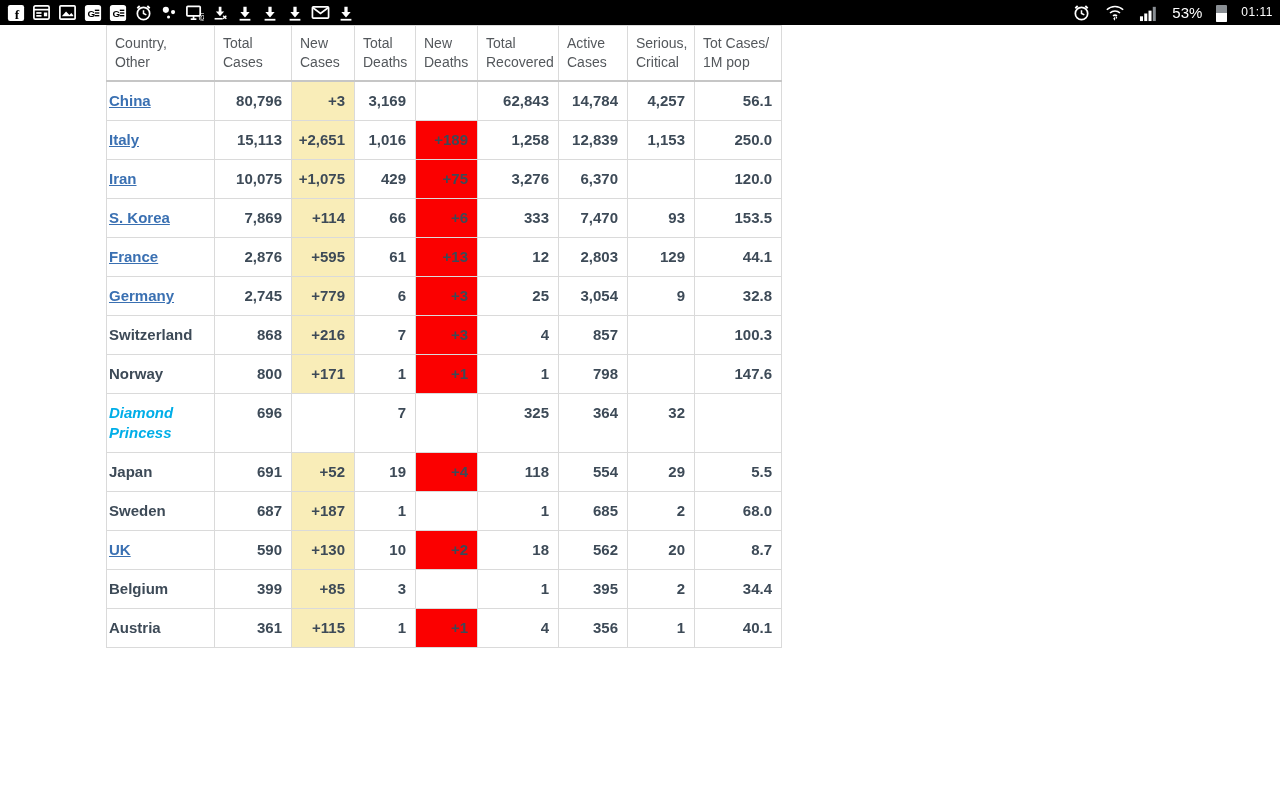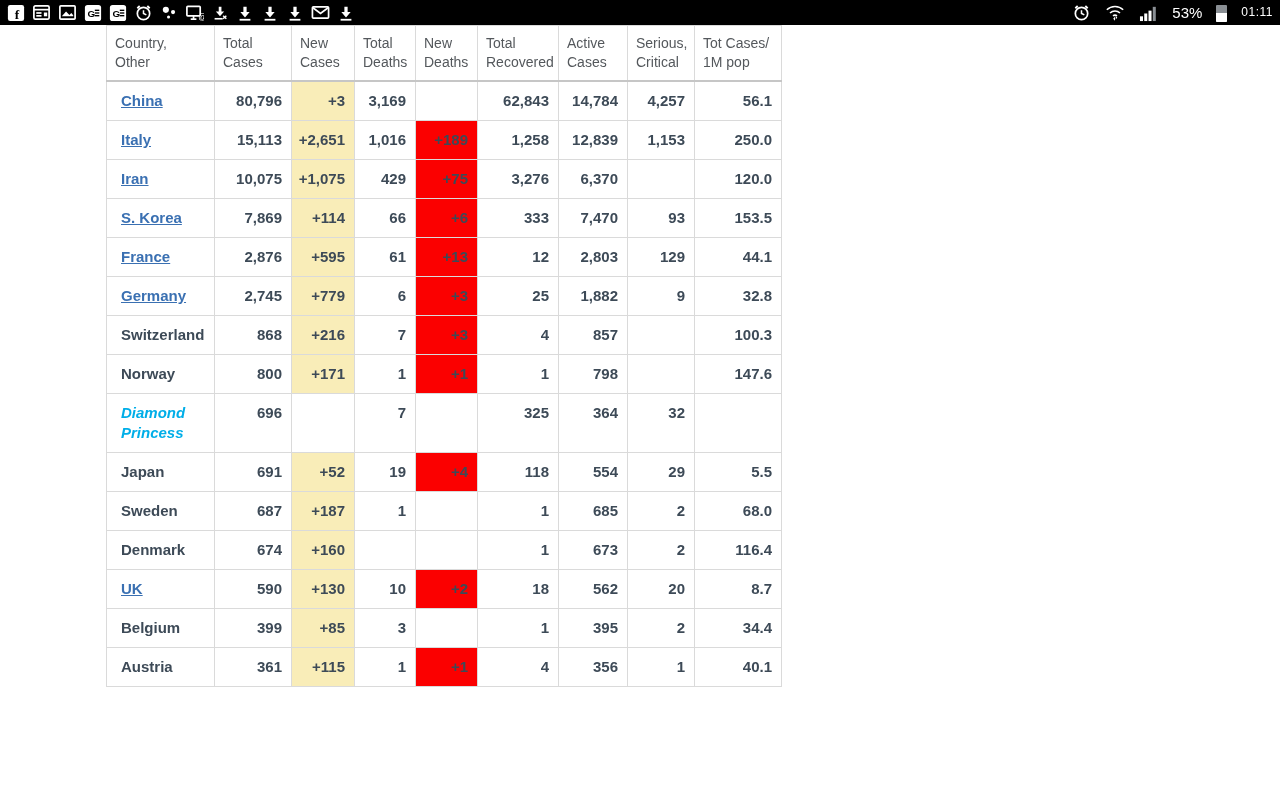--- a/index.html
+++ b/index.html
@@ -79,21 +79,21 @@
     color: var(--text);
     vertical-align: top;
     line-height: 20px;
     padding: 9px 9px 9px 4px;
     height: 39px;
     text-align: right;
     white-space: nowrap;
   }
   table.covid td.country {
     text-align: left;
-    padding: 9px 4px 9px 14px;
+    padding: 9px 4px 9px 2px;
     white-space: normal;
   }
   td.country a { color: var(--link); text-decoration: underline; font-weight: bold; cursor: pointer; }
   td.country .plain { color: var(--text); font-weight: bold; }
   td.country .ship { color: var(--ship); font-weight: bold; font-style: italic; }
   td.yellow { background: var(--new-cases-bg); }
   td.red { background: var(--new-deaths-bg); color: #ffffff; }
 </style>
 </head>
 <body>
@@ -330,21 +330,21 @@
           <td>129</td>
           <td>44.1</td>
         </tr>
         <tr>
           <td class="country"><a>Germany</a></td>
           <td>2,745</td>
           <td class="yellow">+779</td>
           <td>6</td>
           <td class="red">+3</td>
           <td>25</td>
-          <td>1,882</td>
+          <td>3,054</td>
           <td>9</td>
           <td>32.8</td>
         </tr>
         <tr>
           <td class="country"><span class="plain">Switzerland</span></td>
           <td>868</td>
           <td class="yellow">+216</td>
           <td>7</td>
           <td class="red">+3</td>
           <td>4</td>
@@ -390,31 +390,20 @@
           <td>687</td>
           <td class="yellow">+187</td>
           <td>1</td>
           <td></td>
           <td>1</td>
           <td>685</td>
           <td>2</td>
           <td>68.0</td>
         </tr>
         <tr>
-          <td class="country"><span class="plain">Denmark</span></td>
-          <td>674</td>
-          <td class="yellow">+160</td>
-          <td></td>
-          <td></td>
-          <td>1</td>
-          <td>673</td>
-          <td>2</td>
-          <td>116.4</td>
-        </tr>
-        <tr>
           <td class="country"><a>UK</a></td>
           <td>590</td>
           <td class="yellow">+130</td>
           <td>10</td>
           <td class="red">+2</td>
           <td>18</td>
           <td>562</td>
           <td>20</td>
           <td>8.7</td>
         </tr>

